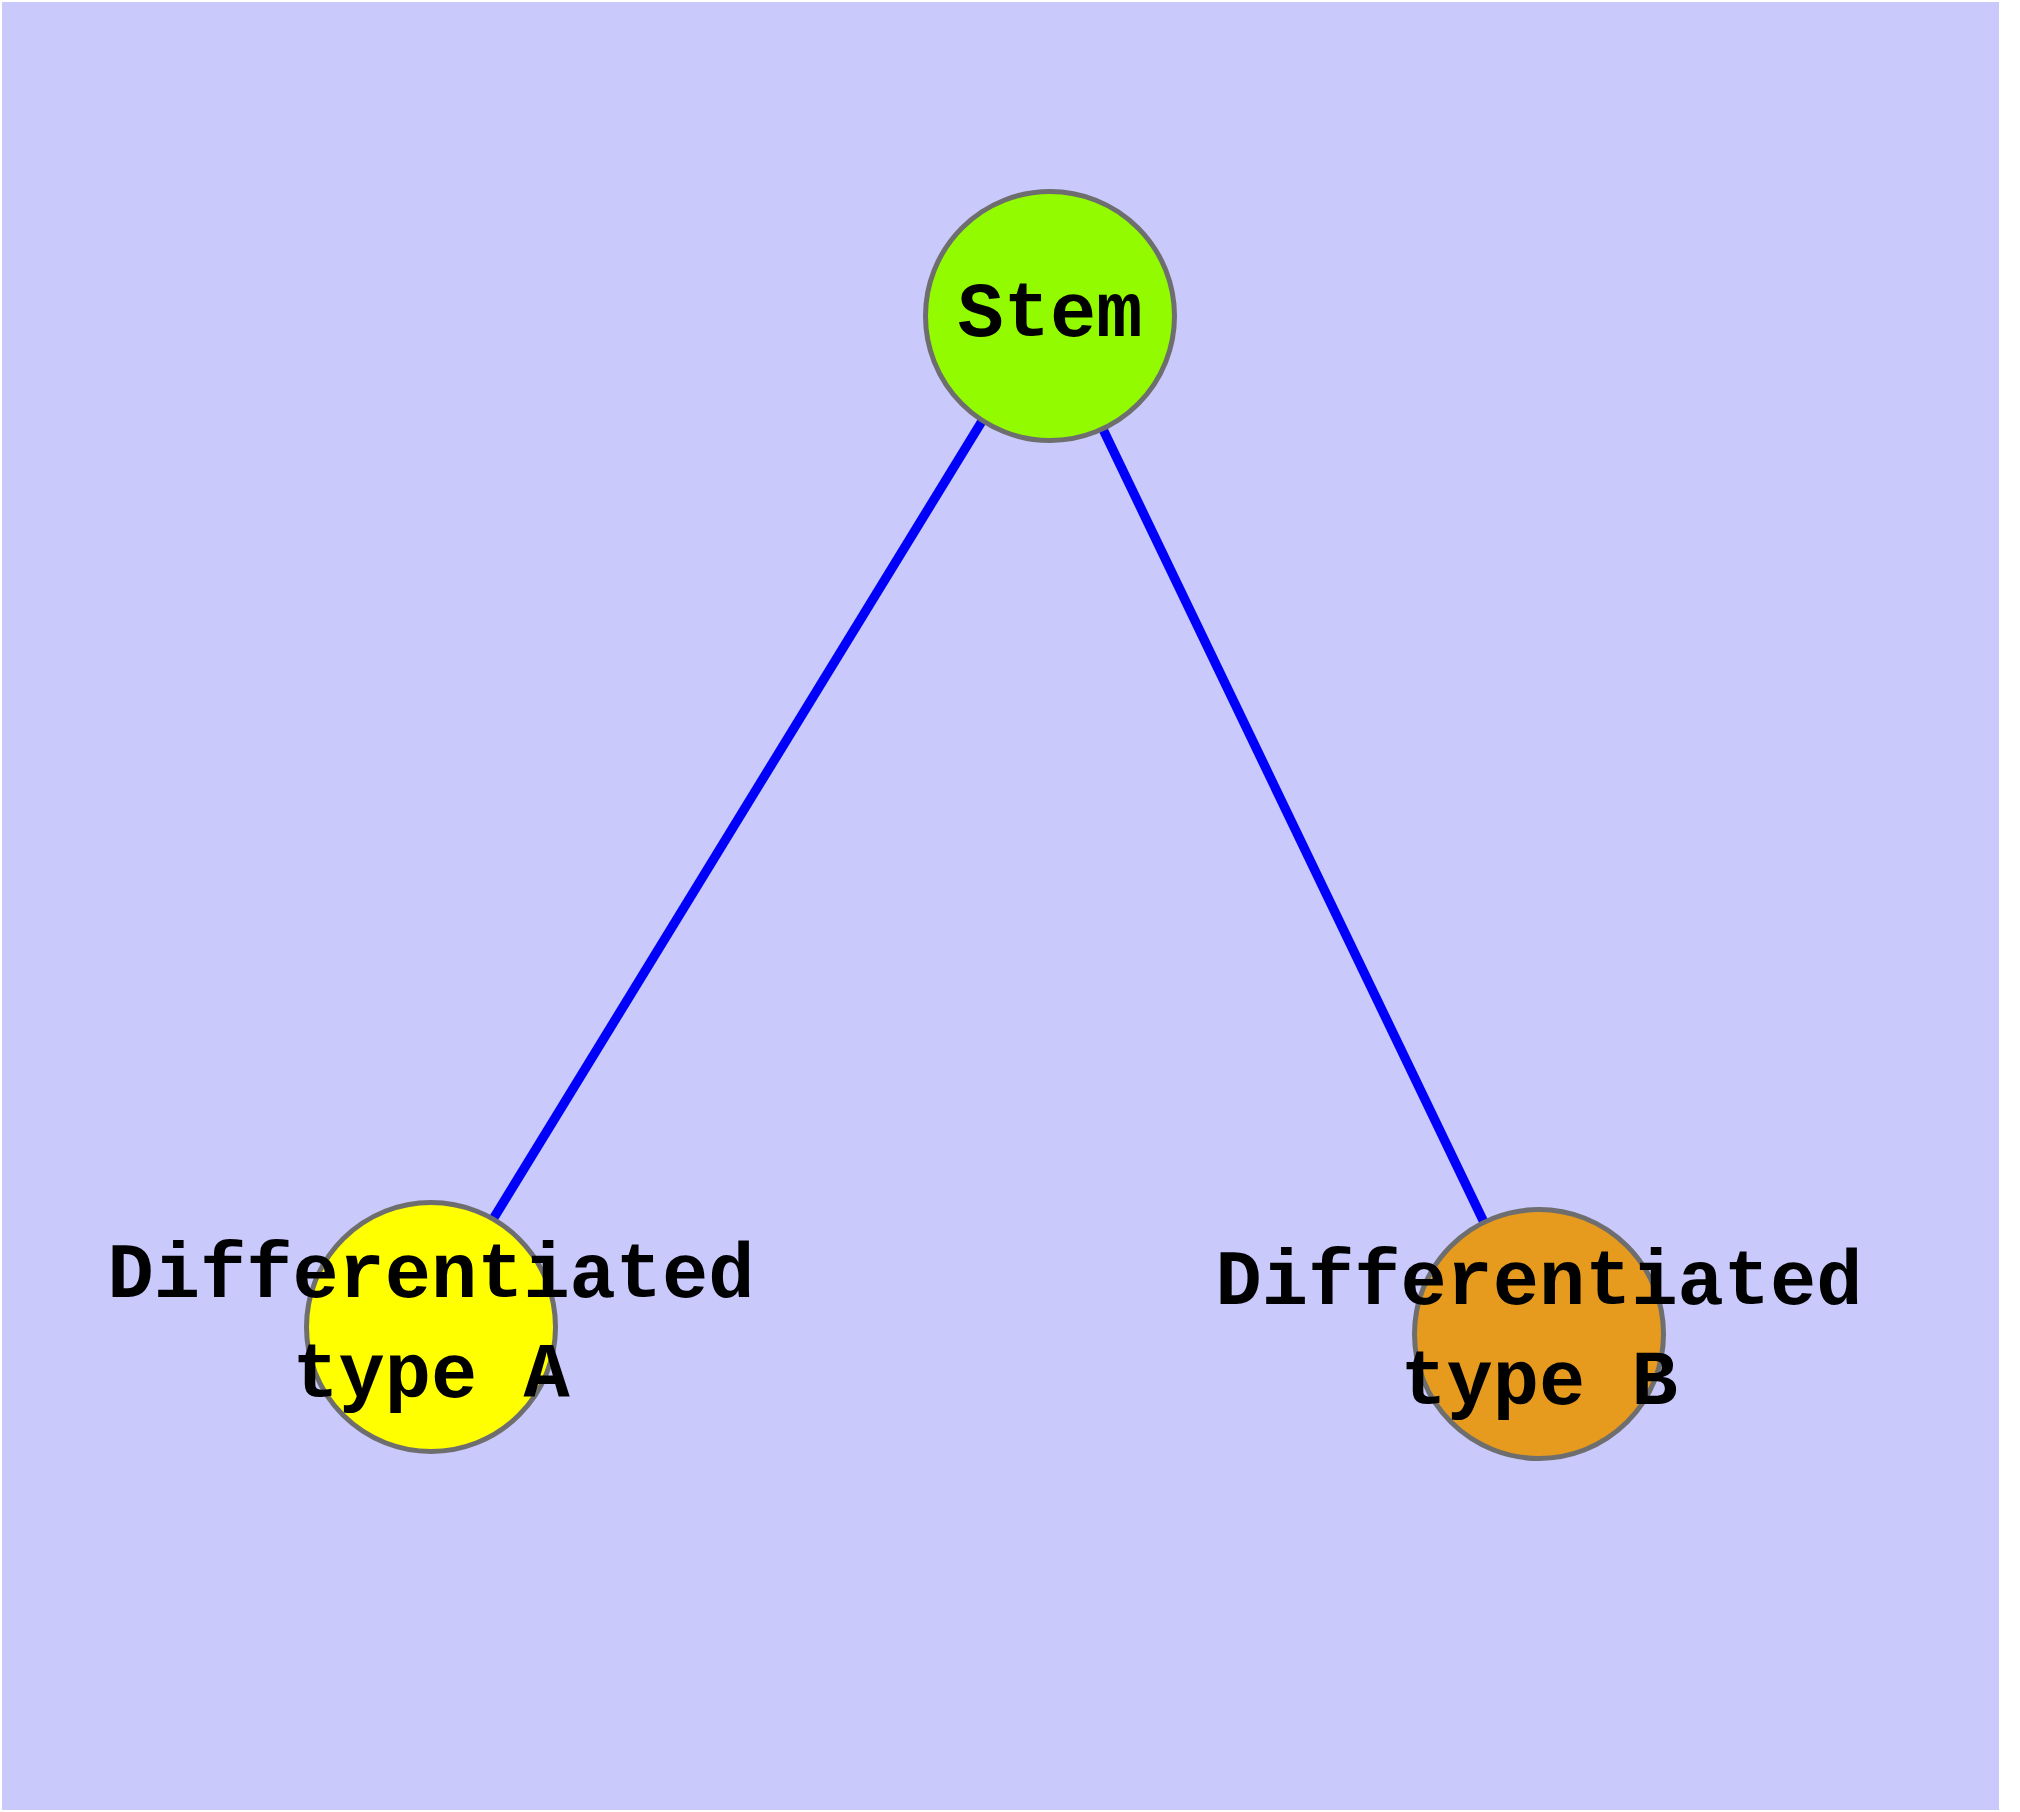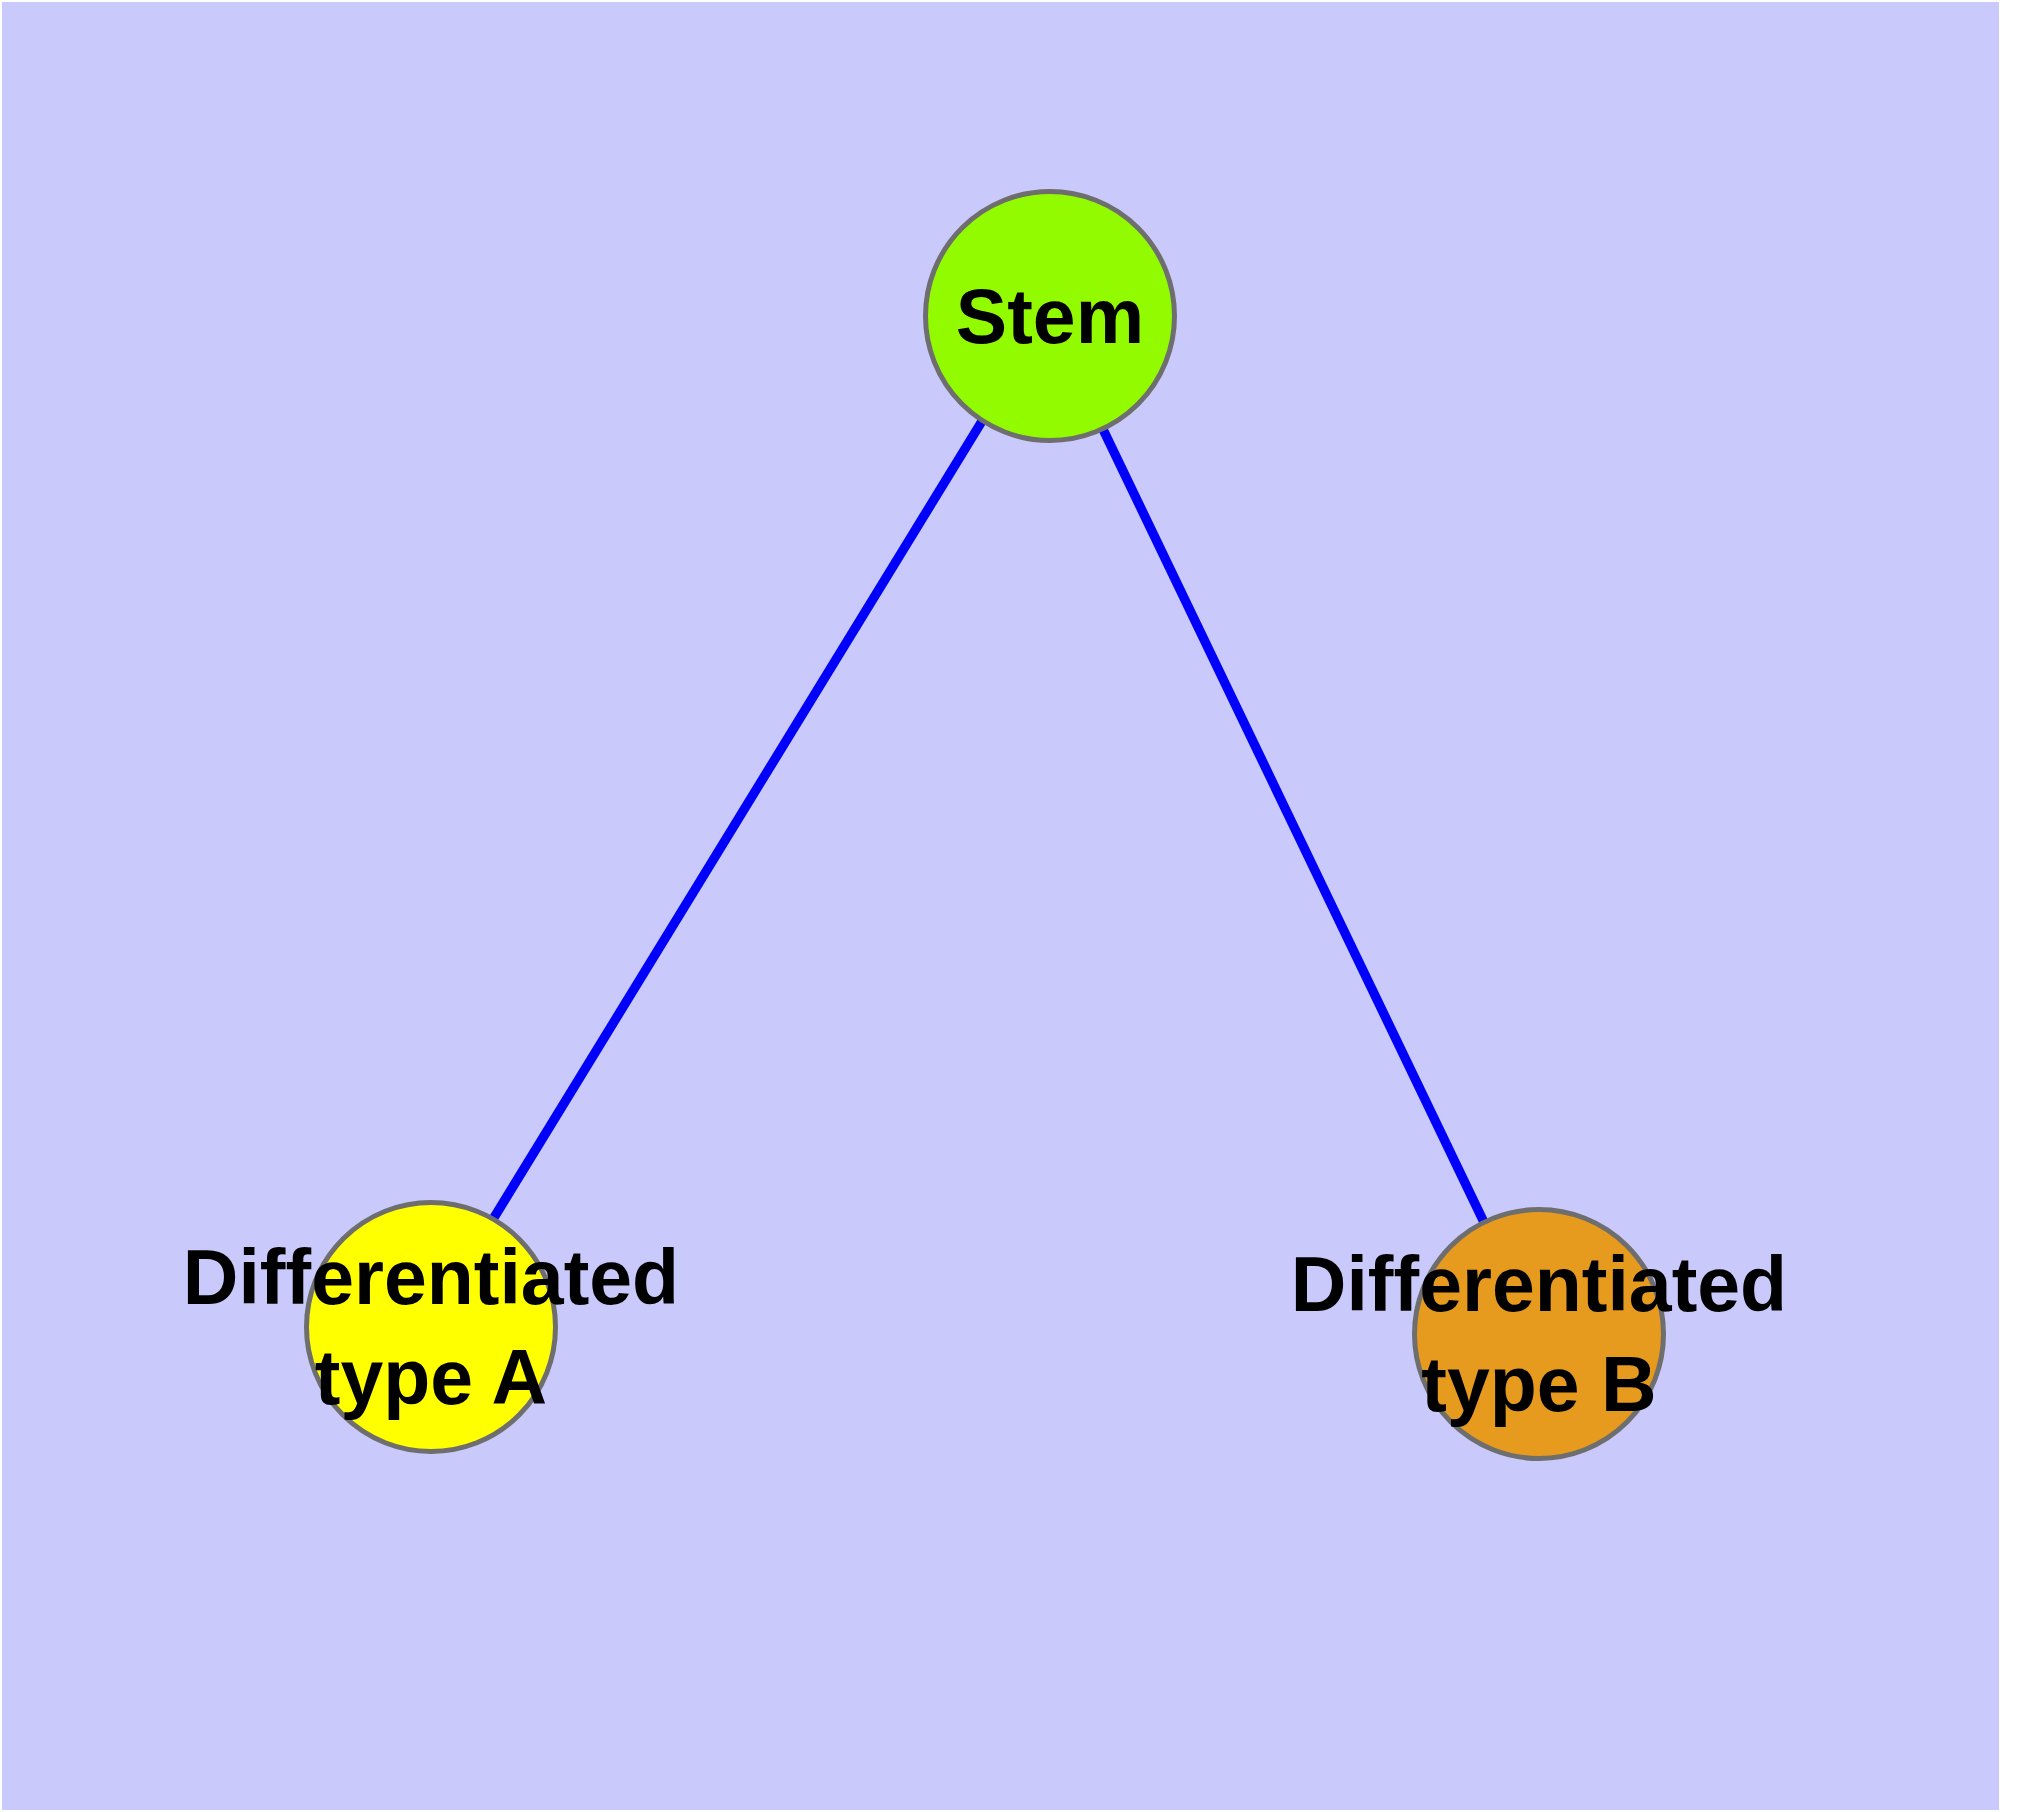--- a/index.html
+++ b/index.html
@@ -4,21 +4,21 @@
 <style>
   html, body { margin: 0; padding: 0; background: #ffffff; }
   .stage {
     position: relative;
     width: 2001px;
     height: 1812px;
     box-sizing: border-box;
     border: 2.5px solid #ffffff;
     background: var(--bg, #C9C9FB);
     overflow: hidden;
-    font-family: Liberation Sans, sans-serif;
+    font-family: Liberation Mono, monospace;
   }
   .edges {
     position: absolute;
     left: 0; top: 0;
     width: 2015px;
     height: 1807px;
     display: block;
   }
   .edge {
     stroke: var(--edge-color, #0000FA);

